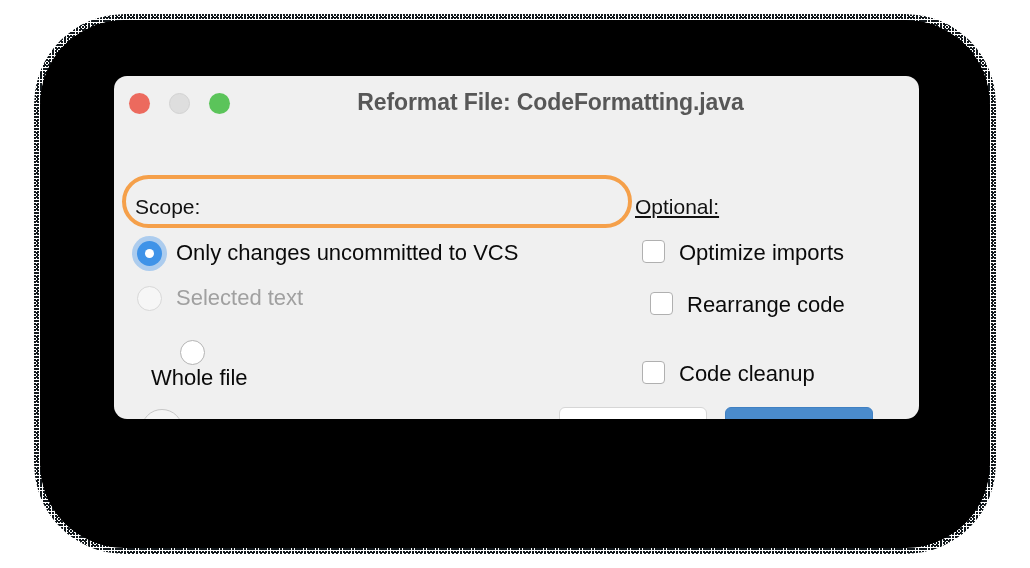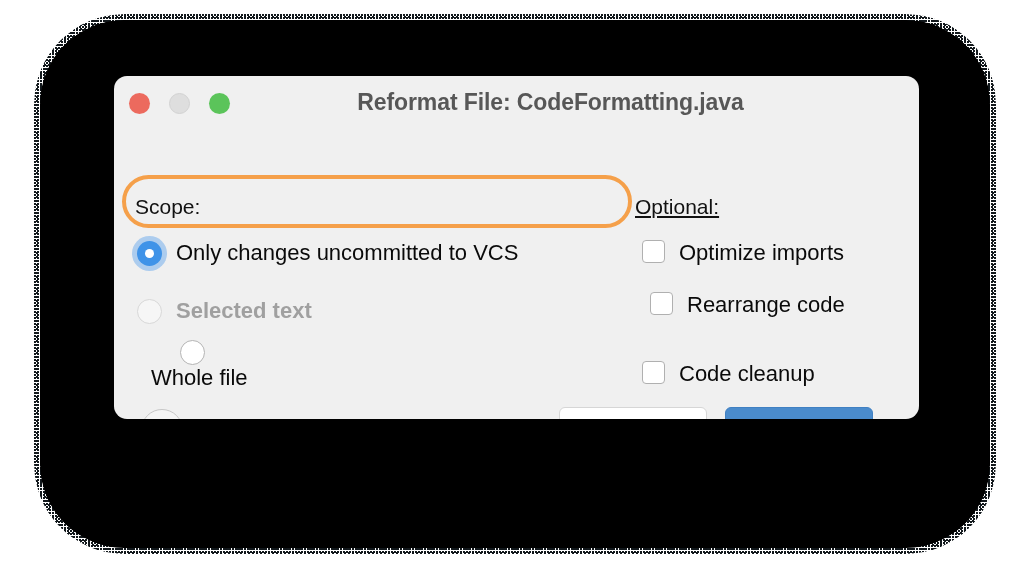--- a/index.html
+++ b/index.html
@@ -129,21 +129,21 @@
 
   
   .radio-row {
     position: absolute;
     left: 23px;
     display: flex;
     align-items: center;
     height: 34px;
   }
   .radio-row.r1 { top: 107px; }
-  .radio-row.r2 { top: 165px; font-weight: bold; }
+  .radio-row.r2 { top: 152px; }
   .radio-row.r3 { top: 211px; flex-direction: column; }
 
   .radio {
     width: 25px;
     height: 25px;
     border-radius: 50%;
     background: #ffffff;
     border: 1px solid #b4b4b4;
     flex: 0 0 auto;
     position: relative;

